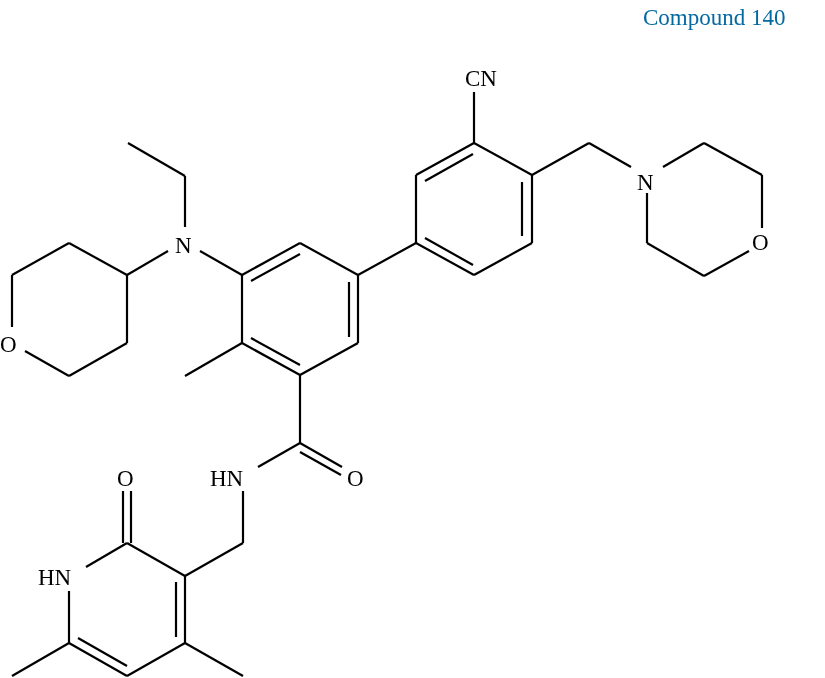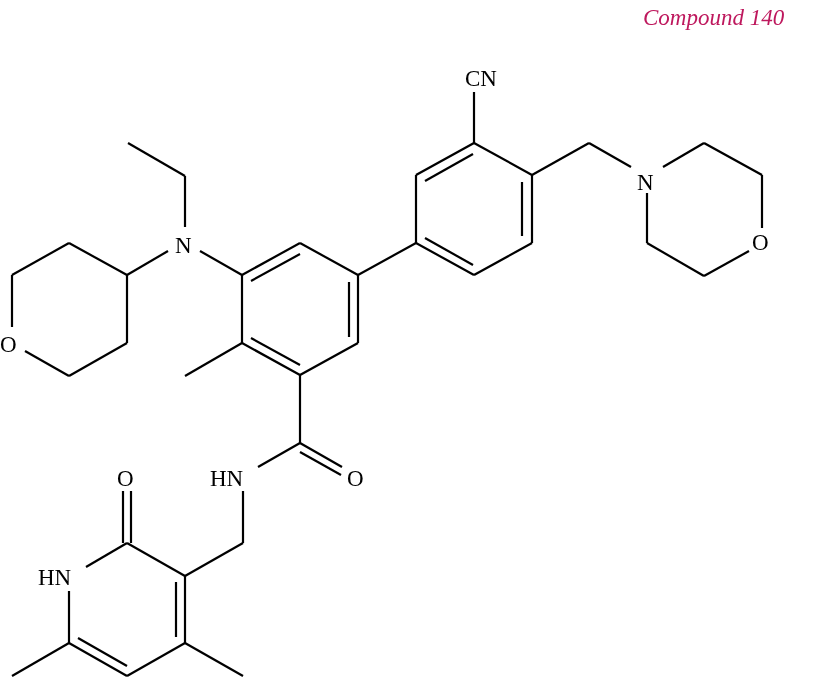--- a/index.html
+++ b/index.html
@@ -1,17 +1,17 @@
 <!DOCTYPE html>
 <html><head>
 <meta charset="utf-8">
 <style>
   html, body { margin: 0; padding: 0; background: #ffffff; }
   body { width: 825px; height: 678px; position: relative; overflow: hidden; font-family: "Liberation Serif", "DejaVu Serif", serif; }
-  #title { position: absolute; left: 643px; top: 5px; font-size: 23px; color: #be185d; white-space: nowrap; font-style: italic; }
+  #title { position: absolute; left: 643px; top: 5px; font-size: 23px; color: #0369a1; white-space: nowrap; }
   svg { position: absolute; left: 0; top: 0; }
   .bond { stroke: #000; stroke-width: 2.2; stroke-linecap: butt; fill: none; }
   .atom { font-family: "Liberation Serif", "DejaVu Serif", serif; font-size: 23px; fill: #000; }
 </style>
 </head>
 <body>
 
 <div id="title">Compound 140</div>
 
 <svg width="825" height="678" viewBox="0 0 825 678">

